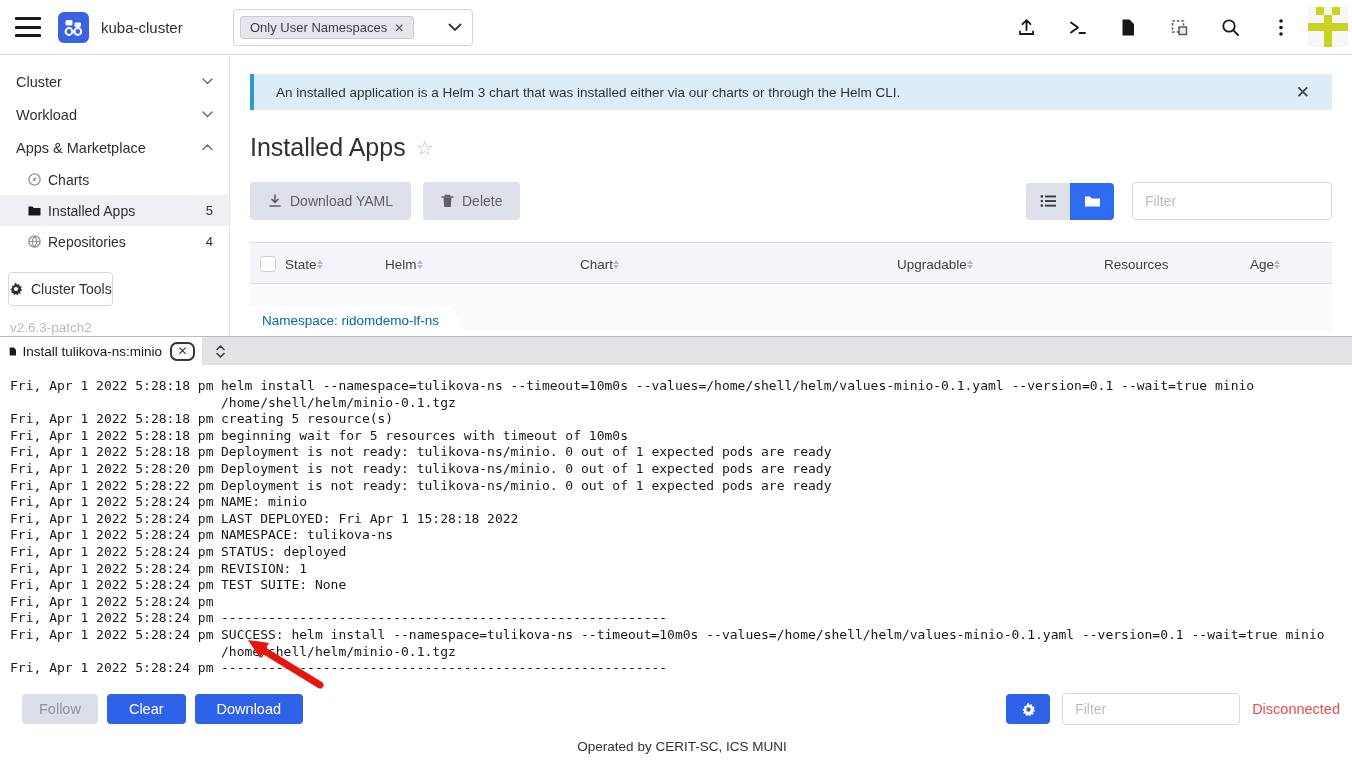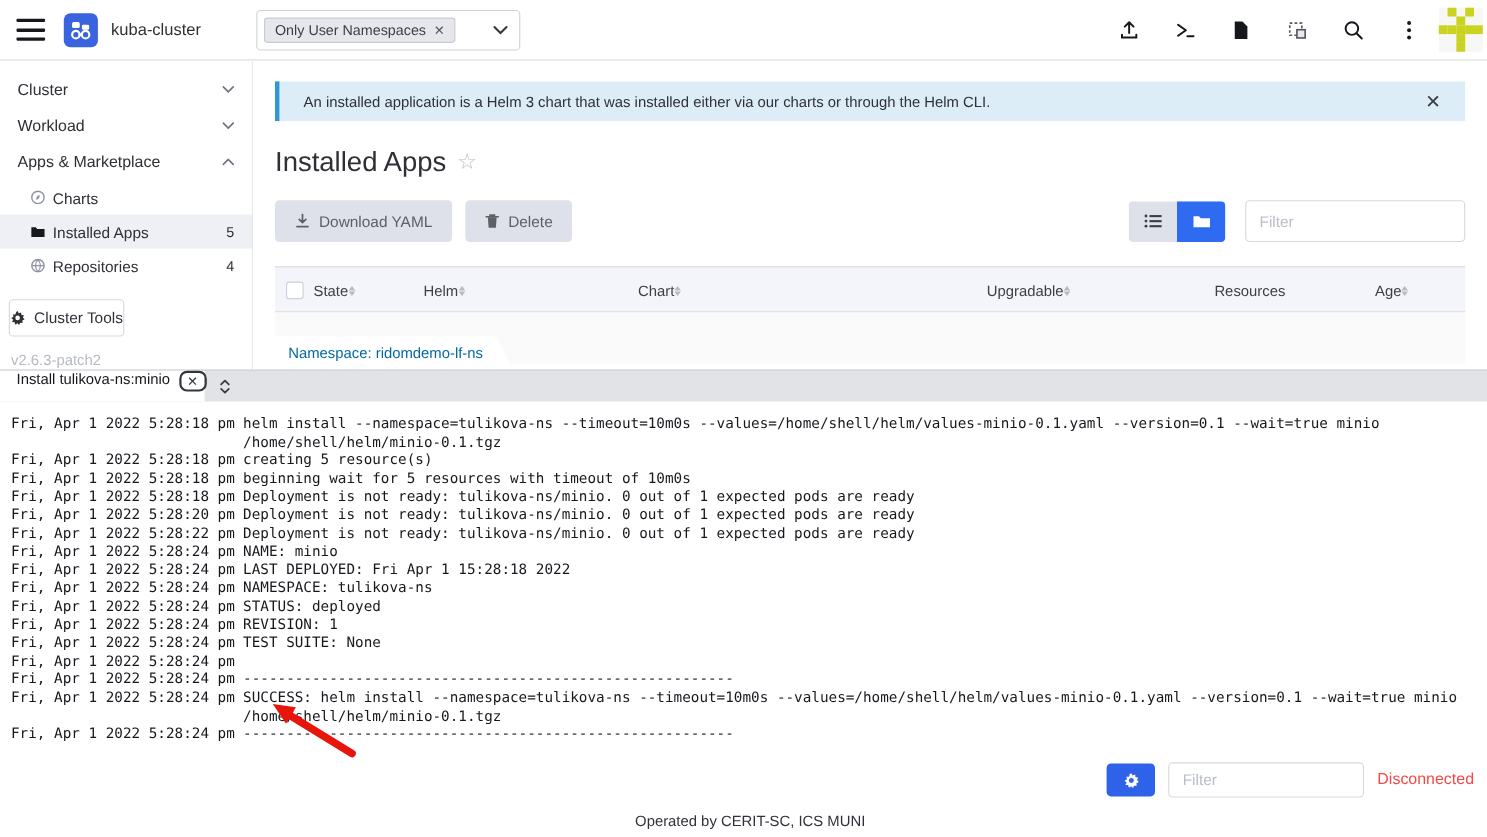--- a/index.html
+++ b/index.html
@@ -71,21 +71,21 @@
   .sort i.up { border-bottom:4px solid #b6bac6; }
   .sort i.dn { border-top:4px solid #b6bac6; }
   .checkbox { position:absolute; left:10px; top:13px; width:16px; height:16px; background:#fff; border:1px solid #cdd0da; border-radius:3px; cursor:pointer; }
   .tbody { position:relative; height:47px; background:#fafafb; }
   .ns-group-tab { position:absolute; left:0; top:21px; width:218px; height:34px; background:#fff;
     clip-path:polygon(0 0, calc(100% - 17px) 0, 100% 100%, 0 100%); padding:8px 0 0 12px; font-size:13.5px; color:#0369a1; }
 
   
   .panel { position:absolute; top:336px; left:0; right:0; bottom:0; background:#fff; border-top:1px solid #b9babf; z-index:30; }
   .tabbar { height:28px; background:#e2e3e7; display:flex; align-items:stretch; }
-  .term-tab { width:186px; background:#fff; display:flex; padding:0 7px 0 9px; gap:6px; cursor:pointer; }
+  .term-tab { width:202px; background:#fff; display:flex; align-items:center; padding:0 7px 0 9px; gap:6px; cursor:pointer; }
   .term-title { font-size:13.5px; color:#17181d; white-space:nowrap; }
   .tab-close { margin-left:2px; width:25px; height:19px; border:2px solid #33363c; border-radius:7px;
     display:flex; align-items:center; justify-content:center; font-size:12px; color:#33363c; cursor:pointer; flex:none; }
   .resize-handle { margin-left:13px; align-self:center; cursor:ns-resize; }
 
   .log { padding:13px 10px 0 10px; font-family:"DejaVu Sans Mono","Liberation Mono",monospace;
     font-size:13px; line-height:16.6px; color:#17181d; }
   .log-row { display:flex; }
   .log-time { width:211px; flex:none; white-space:pre; }
   .log-msg { flex:1; white-space:pre-wrap; overflow-wrap:break-word; }
@@ -462,20 +462,25 @@
 /home/shell/helm/minio-0.1.tgz</span>
     </div>
 
     <div class="log-row">
       <span class="log-time">Fri, Apr 1 2022 5:28:24 pm</span>
       <span class="log-msg">---------------------------------------------------------</span>
     </div>
   </div>
 
   <div class="panel-controls">
+    <div class="pc-left">
+      <button class="btn-disabled">Follow</button>
+      <button class="btn-blue">Clear</button>
+      <button class="btn-blue">Download</button>
+    </div>
     <div class="pc-right">
       <button class="gear-btn">
         <svg width="15" height="15" viewBox="0 0 14 14">
           <path d="M7 0.8 L8 2.8 L10.2 2 L10.5 4.3 L12.8 4.6 L11.8 6.7 L13.4 8.3 L11.3 9.3 L11.6 11.6 L9.3 11.4 L8.4 13.5 L6.8 11.9 L4.9 13.2 L4.3 10.9 L2 10.8 L3 8.7 L1.2 7.2 L3.3 6 L2.7 3.8 L5 3.8 L5.7 1.6 Z" fill="#fff"></path>
           <circle cx="7" cy="7" r="2.1" fill="#2e62e8"></circle>
         </svg>
       </button>
       <input class="log-filter" type="text" placeholder="Filter" style="">
       <span class="status-disconnected">Disconnected</span>
     </div>

